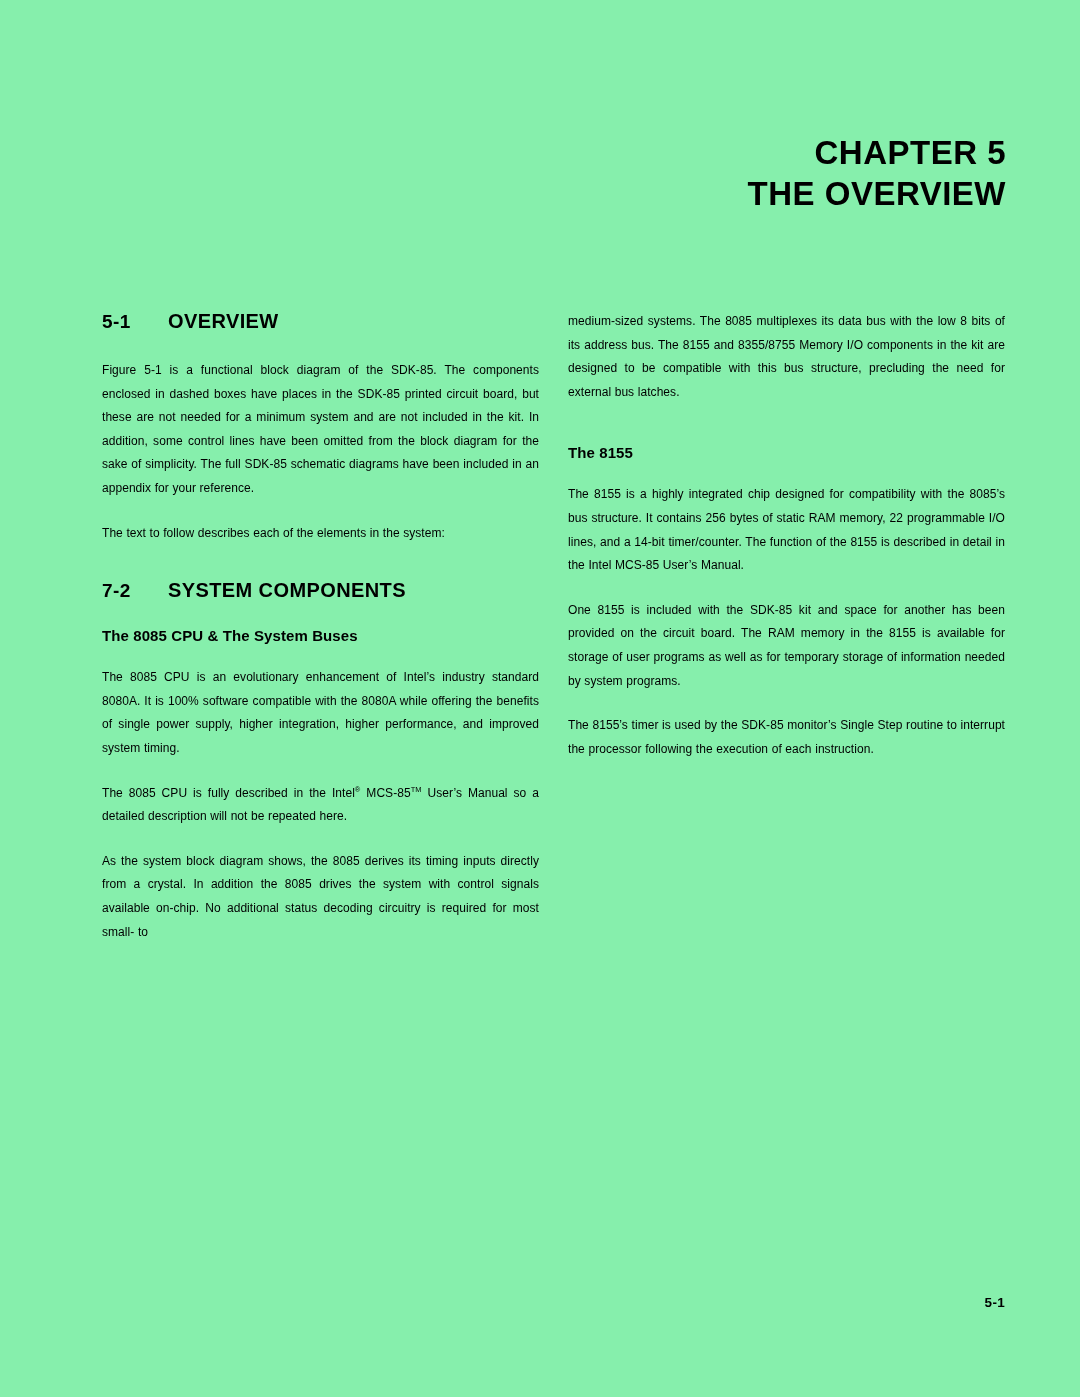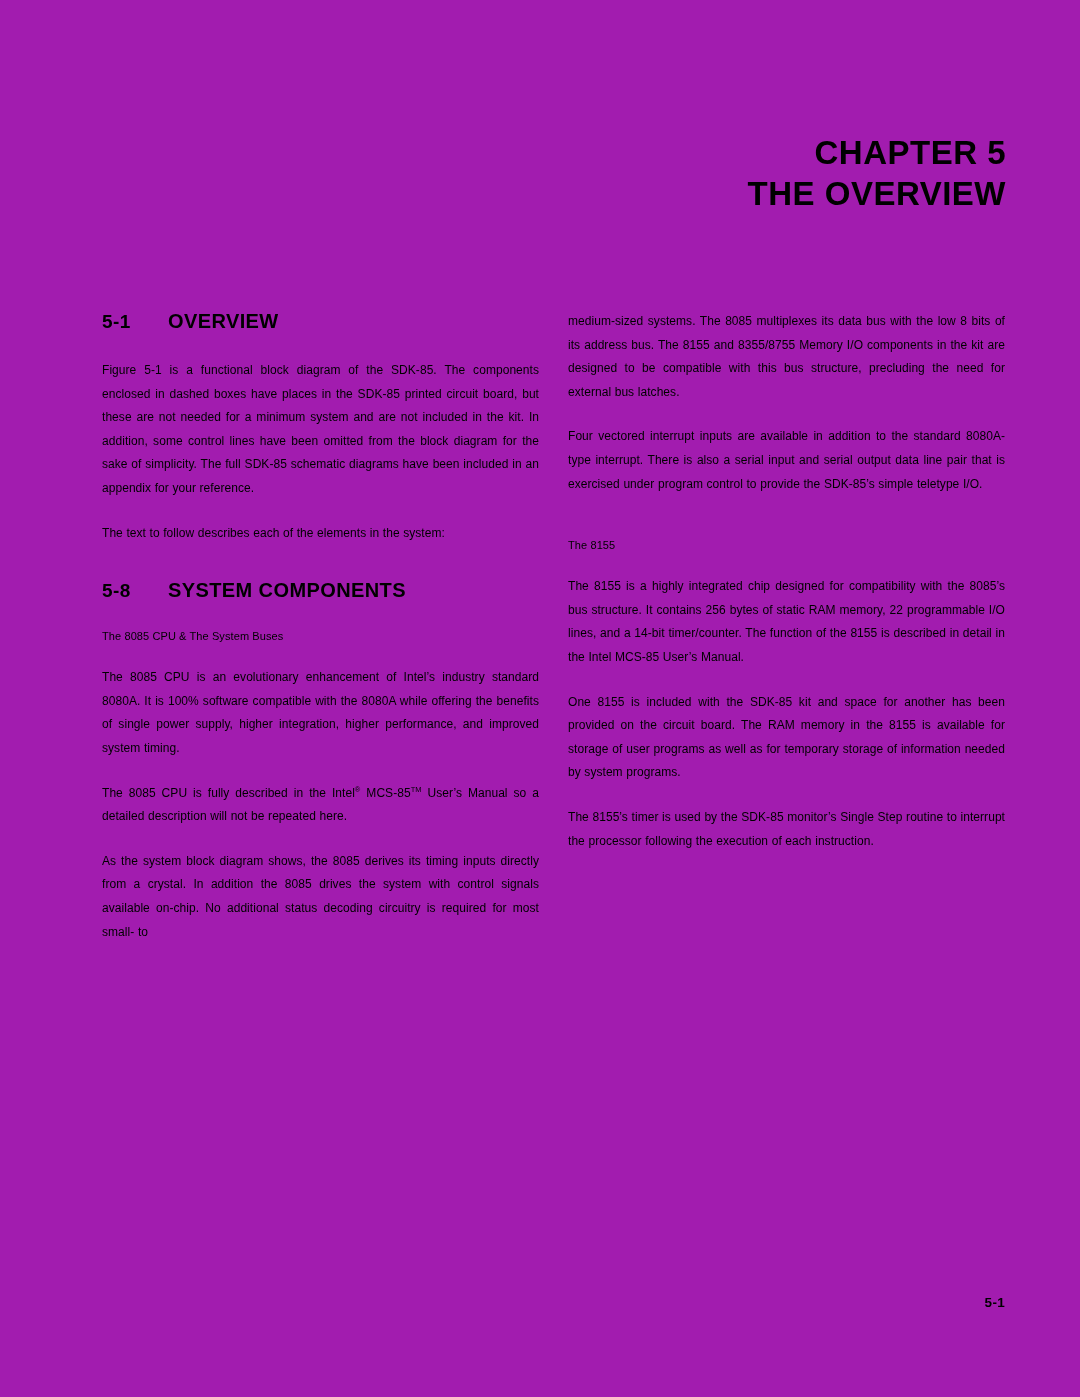--- a/index.html
+++ b/index.html
@@ -13,21 +13,21 @@
     position: relative;
     font-family: "Liberation Sans", sans-serif;
     color: #000000;
     overflow: hidden;
     -webkit-font-smoothing: antialiased;
   }
 
   .page {
     position: absolute;
     inset: 0;
-    background: #a21caf;
+    background: #86efac;
   }
 
   
   .chapter-title {
     position: absolute;
     left: 560px;
     top: 132px;
     width: 446px;
     text-align: right;
     font-weight: bold;
@@ -65,22 +65,22 @@
   .section-head .ttl {
     flex: 1 1 auto;
   }
   .section-head.second {
     margin-top: 34px;
     margin-bottom: 24px;
   }
 
   
   .sub-head {
-    font-weight: normal;
-    font-size: 11px;
+    font-weight: bold;
+    font-size: 15px;
     line-height: 20px;
     margin: 0 0 20px 0;
     letter-spacing: 0.1px;
   }
 
   
   p.body {
     margin: 0 0 21px 0;
     font-size: 12px;
     line-height: 23.6px;
@@ -124,37 +124,36 @@
 
     <div class="section-head">
       <span class="num">5-1</span>
       <span class="ttl">OVERVIEW</span>
     </div>
 
     <p class="body">Figure 5-1 is a functional block diagram of the SDK-85. The components enclosed in dashed boxes have places in the SDK-85 printed circuit board, but these are not needed for a minimum system and are not included in the kit. In addition, some control lines have been omitted from the block diagram for the sake of simplicity. The full SDK-85 schematic diagrams have been included in an appendix for your reference.</p>
     <p class="body">The text to follow describes each of the elements in the system:</p>
 
     <div class="section-head second">
-      <span class="num">5-8</span>
+      <span class="num">7-2</span>
       <span class="ttl">SYSTEM COMPONENTS</span>
     </div>
 
     <div class="sub-head">The 8085 CPU &amp; The System Buses</div>
 
     <p class="body">The 8085 CPU is an evolutionary enhancement of Intel’s industry standard 8080A. It is 100% software compatible with the 8080A while offering the benefits of single power supply, higher integration, higher performance, and improved system timing.</p>
 
     <p class="body"><span>The 8085 CPU is fully described in the Intel</span><sup>®</sup> <b>MCS-85</b><b><sup>TM</sup></b><b> User’s Manual</b><span> so a detailed description will not be repeated here.</span></p>
 
     <p class="body">As the system block diagram shows, the 8085 derives its timing inputs directly from a crystal. In addition the 8085 drives the system with control signals available on-chip. No additional status decoding circuitry is required for most small- to</p>
   </div>
 
   <div class="col col-right">
 
     <p class="body">medium-sized systems. The 8085 multiplexes its data bus with the low 8 bits of its address bus. The 8155 and 8355/8755 Memory I/O components in the kit are designed to be compatible with this bus structure, precluding the need for external bus latches.</p>
-    <p class="body">Four vectored interrupt inputs are available in addition to the standard 8080A-type interrupt. There is also a serial input and serial output data line pair that is exercised under program control to provide the SDK-85’s simple teletype I/O.</p>
 
     <div class="gap-18"></div>
 
     <div class="sub-head">The 8155</div>
 
     <p class="body"><span>The 8155 is a highly integrated chip designed for compatibility with the 8085’s bus structure. It contains 256 bytes of static RAM memory, 22 programmable I/O lines, and a 14-bit timer/counter. The function of the 8155 is described in detail in the Intel </span><b>MCS-85 User’s Manual.</b></p>
 
     <p class="body">One 8155 is included with the SDK-85 kit and space for another has been provided on the circuit board. The RAM memory in the 8155 is available for storage of user programs as well as for temporary storage of information needed by system programs.</p>
     <p class="body">The 8155’s timer is used by the SDK-85 monitor’s Single Step routine to interrupt the processor following the execution of each instruction.</p>
   </div>

